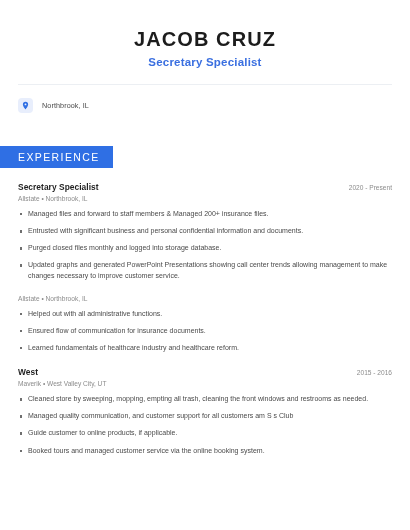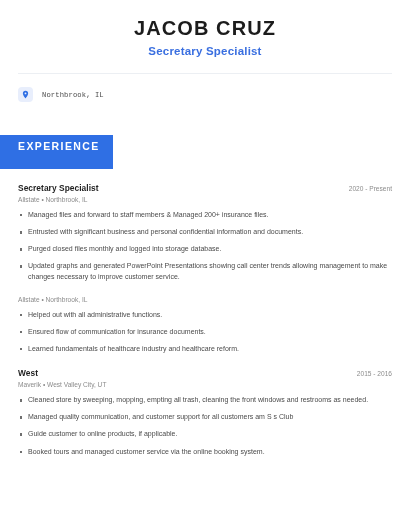--- a/index.html
+++ b/index.html
@@ -18,21 +18,21 @@
     width: 410px;
     height: 530px;
     box-sizing: border-box;
     padding: 0 18px;
     position: relative;
   }
 
   
   .header {
     text-align: center;
-    padding-top: 17px;
+    padding-top: 28px;
   }
   .name {
     font-size: 20px;
     font-weight: bold;
     letter-spacing: 1.1px;
     color: #1c1c1c;
     line-height: 1.15;
   }
   .job-title {
     font-size: 11.5px;
@@ -46,21 +46,20 @@
     border-top: 1px solid #eceff3;
     height: 0;
   }
 
   
   .contact {
     margin-top: 13px;
     display: flex;
     flex-direction: column;
     gap: 9px;
-    font-family: Liberation Mono, monospace;
   }
   .contact-row {
     display: flex;
     align-items: center;
     gap: 9px;
   }
   .ico {
     width: 15px;
     height: 15px;
     border-radius: 4px;
@@ -76,23 +75,23 @@
     color: #4a4a4a;
     letter-spacing: 0.1px;
   }
 
   
   .section-tag {
     display: inline-block;
     background: #2f6fe4;
     color: #ffffff;
     font-size: 10.5px;
-    font-weight: bold;
+    font-weight: normal;
     letter-spacing: 1.4px;
-    padding: 5px 13px 17px 12px;
+    padding: 5px 13px 5px 12px;
     margin-left: -18px;
     padding-left: 18px;
   }
   .section-exp { margin-top: 33px; }
 
   
   .job { margin-top: 14px; }
   .job-head {
     display: flex;
     justify-content: space-between;

